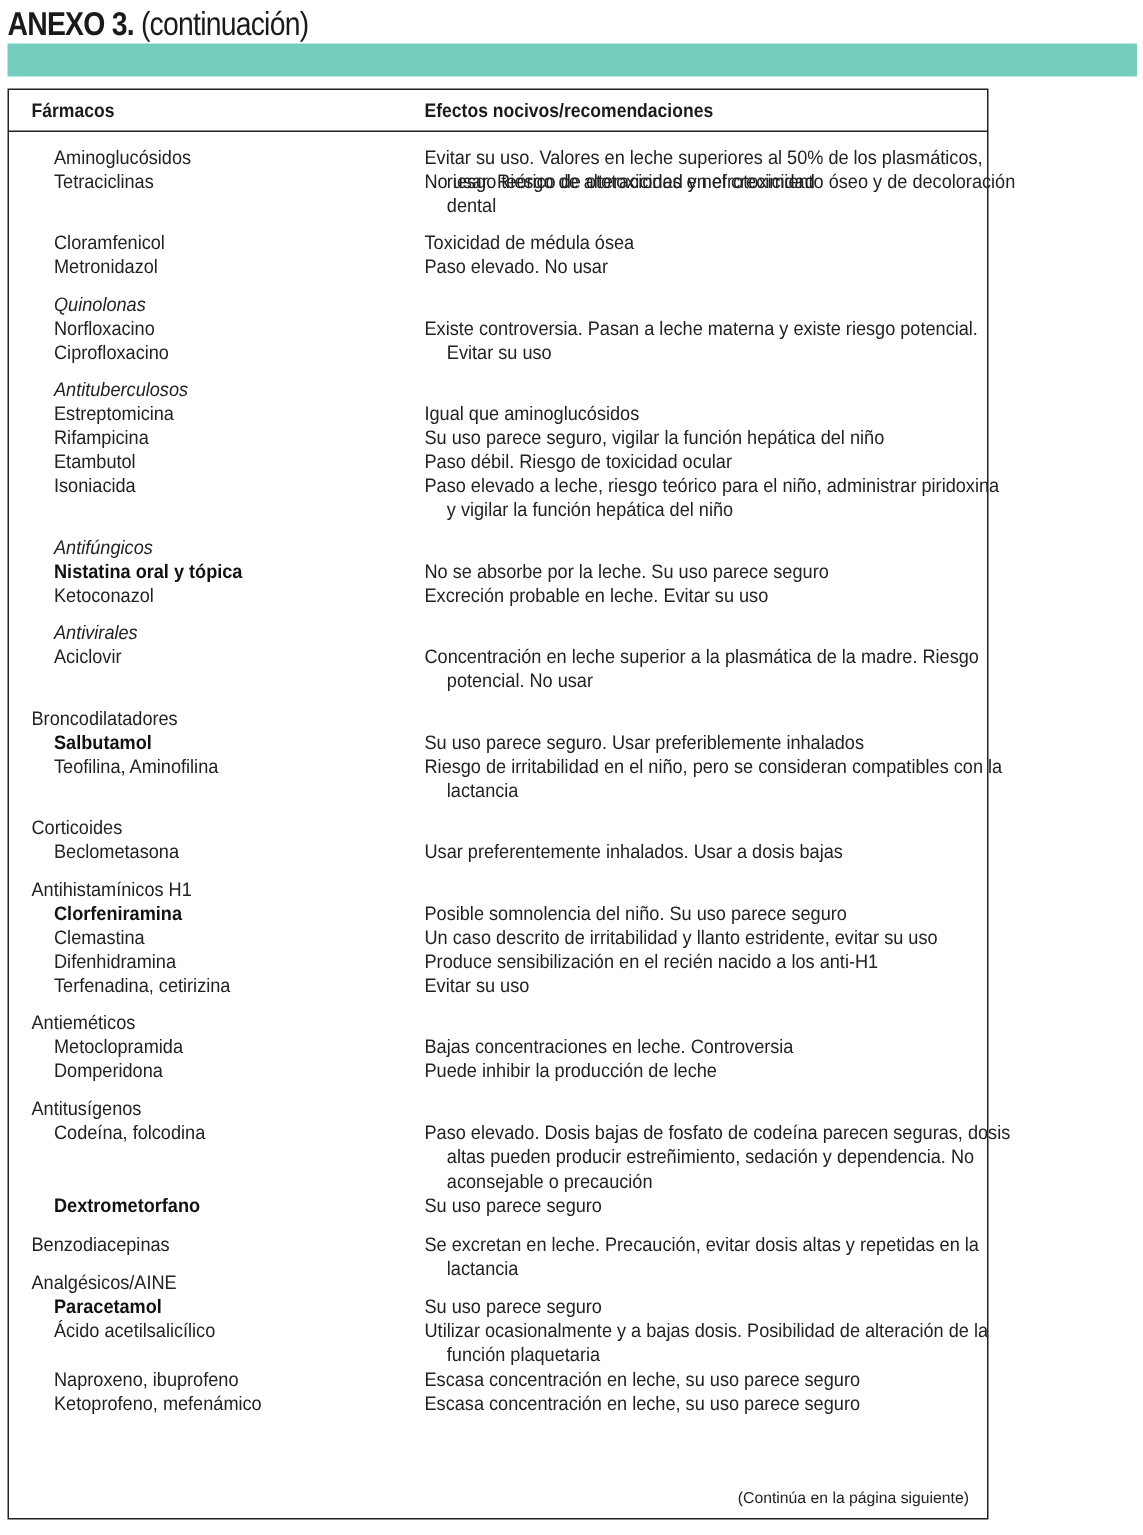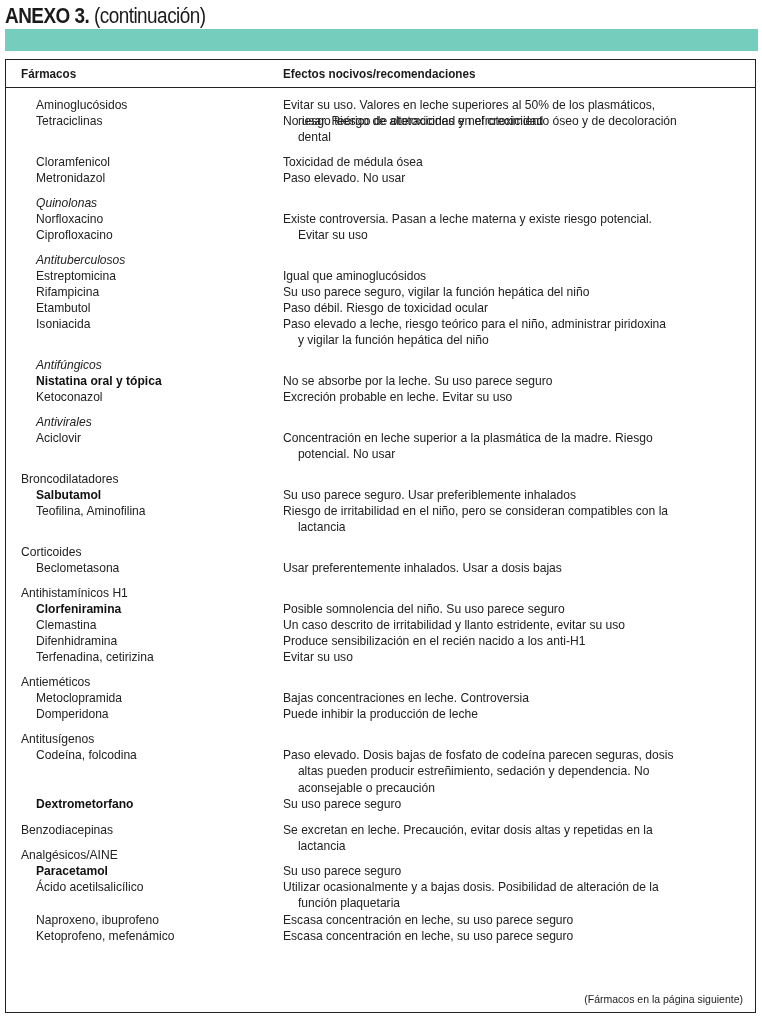--- a/index.html
+++ b/index.html
@@ -12,21 +12,21 @@
       font-family: "Liberation Sans", sans-serif;
       font-size: 22px; line-height: 26px; letter-spacing: -0.6px;
       transform: scaleX(0.86); transform-origin: left top; white-space: nowrap;
     }
     .title .b { font-weight: bold; }
     .band {
       position: absolute; left: 5px; top: 29px; width: 753px; height: 22px;
       background: #74cdbd;
     }
     .table-box {
-      position: absolute; left: 5px; top: 59px; width: 751px; height: 954px;
+      position: absolute; left: 5px; top: 59px; width: 654px; height: 954px;
       border: 1.5px solid #222; box-sizing: border-box;
     }
     .thead {
       position: absolute; left: 0; top: 0; width: 100%; height: 28px;
       border-bottom: 1.5px solid #222; box-sizing: border-box;
     }
     .th {
       position: absolute; top: 6px; font-size: 13px; font-weight: bold;
       transform: scaleX(0.9); transform-origin: left top; white-space: nowrap;
     }
@@ -187,14 +187,14 @@
       </div>
       <div class="cell drug" style="top: 852px; left: 30px;">Naproxeno, ibuprofeno</div>
       <div class="cell effect" style="left: 277px; top: 852px;">
         <span style="display: block;">Escasa concentración en leche, su uso parece seguro</span>
       </div>
       <div class="cell drug" style="top: 868px; left: 30px;">Ketoprofeno, mefenámico</div>
       <div class="cell effect" style="left: 277px; top: 868px;">
         <span style="display: block;">Escasa concentración en leche, su uso parece seguro</span>
       </div>
     </div>
-  <div class="footer-note">(Fármacos en la página siguiente)</div>
+  <div class="footer-note">(Continúa en la página siguiente)</div>
 </div>
 
 </body></html>

